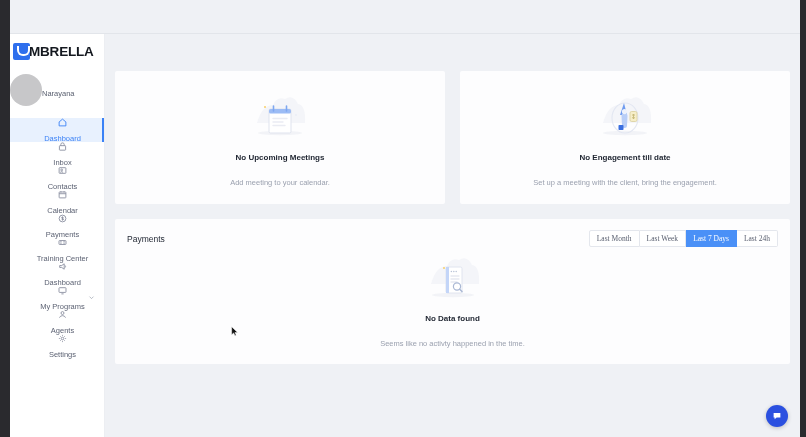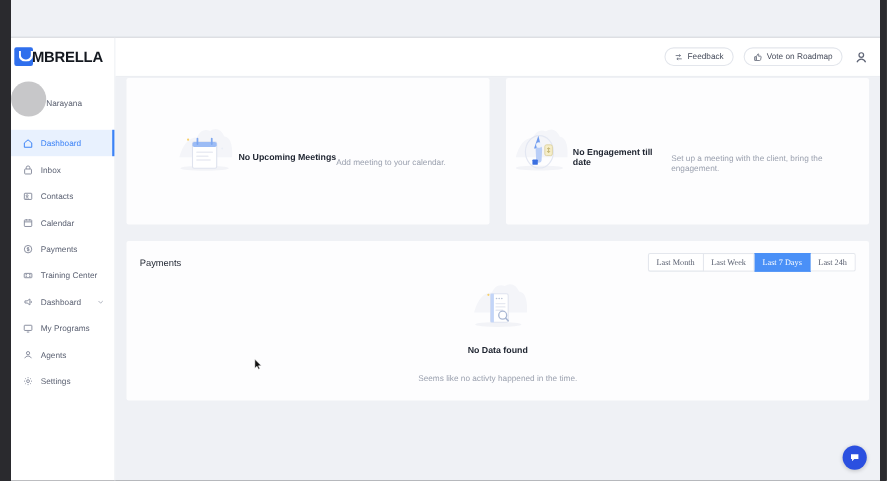--- a/index.html
+++ b/index.html
@@ -83,20 +83,21 @@
   }
 
   .nav { padding-top: 2px; }
   .nav-item {
     position: relative;
     display: flex; align-items: center;
     height: 24px;
     padding-left: 11px;
     gap: 7px;
     cursor: pointer;
+    flex-direction: column;
   }
   .nav-item .nav-label {
     font-size: 7.5px;
     color: #5c6273;
     white-space: nowrap;
   }
   .nav-ico { width: 9px; height: 9px; flex: 0 0 auto; display:block; }
   .nav-ico svg { width: 9px; height: 9px; display: block; }
   .nav-ico svg * { stroke: #8b90a0; fill: none; stroke-width: 1.6; }
   .nav-item.active { background: #e8f1fe; }
@@ -157,21 +158,21 @@
     display: flex;
     gap: 15px;
   }
   .card {
     background: #fdfdfe;
     border-radius: 2px;
   }
   .card-top { flex: 1; height: 133px; }
 
   .empty {
-    display: flex; flex-direction: row;
+    display: flex; flex-direction: column;
     align-items: center; justify-content: center;
     height: 100%;
     padding-top: 4px;
   }
   .empty-title {
     font-size: 8px;
     font-weight: bold;
     color: #1e2430;
     margin-top: 6px;
   }
@@ -369,45 +370,20 @@
                 <path d="M8 1.6 V3.2 M8 12.8 V14.4 M1.6 8 H3.2 M12.8 8 H14.4 M3.6 3.6 L4.8 4.8 M11.2 11.2 L12.4 12.4 M12.4 3.6 L11.2 4.8 M4.8 11.2 L3.6 12.4"></path>
               </svg>
             </span>
           <span class="nav-label">Settings</span>
         </div>
 
 
       </nav>
     </aside>
 
-    <header id="topbar">
-      <div class="pill">
-        <span>
-            <svg viewBox="0 0 16 16">
-              <path d="M2.5 5 H11 M9 2.8 L11.4 5 L9 7.2 M13.5 11 H5 M7 8.8 L4.6 11 L7 13.2"></path>
-            </svg>
-          </span>
-        <span>Feedback</span>
-      </div>
-      <div class="pill">
-        <span>
-            <svg viewBox="0 0 16 16">
-              <path d="M5 14 V7.2 L8.2 1.8 q1.8 0.2 1.3 2.4 L9.1 6.2 H13 q1.2 0.3 0.9 1.6 L12.9 12.6 q-0.3 1.4 -1.8 1.4 Z"></path>
-              <rect x="2" y="7" width="3" height="7" rx="0.6"></rect>
-            </svg>
-          </span>
-        <span>Vote on Roadmap</span>
-      </div>
-      <span class="user-ico">
-          <svg viewBox="0 0 16 16">
-            <circle cx="8" cy="5.4" r="2.8"></circle>
-            <path d="M2.8 14 q1.5 -3.8 5.2 -3.8 q3.7 0 5.2 3.8"></path>
-          </svg>
-        </span>
-    </header>
 
     <main id="main">
 
       <div class="row-cards">
 
         <section class="card card-top">
           <div class="empty">
             <svg width="62" height="54" viewBox="0 0 62 54">
               <path d="M8 30 q5 -18 16 -18 q4 -9 12 -6 q8 -5 13 5 q8 1 7 19 Z" fill="#f4f5f9"></path>
               <ellipse cx="31" cy="40" rx="22" ry="2.2" fill="#f2f3f7"></ellipse>

